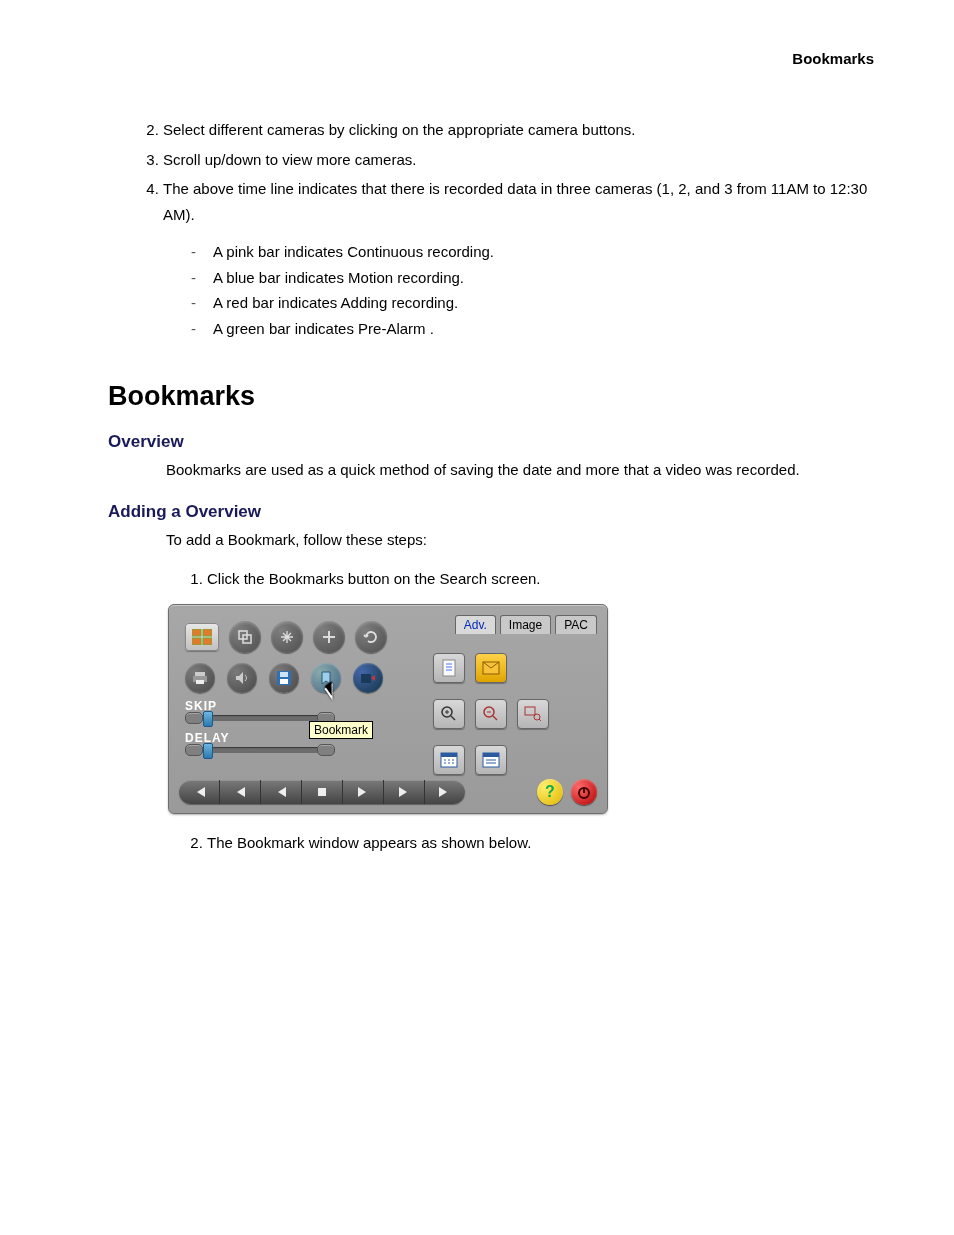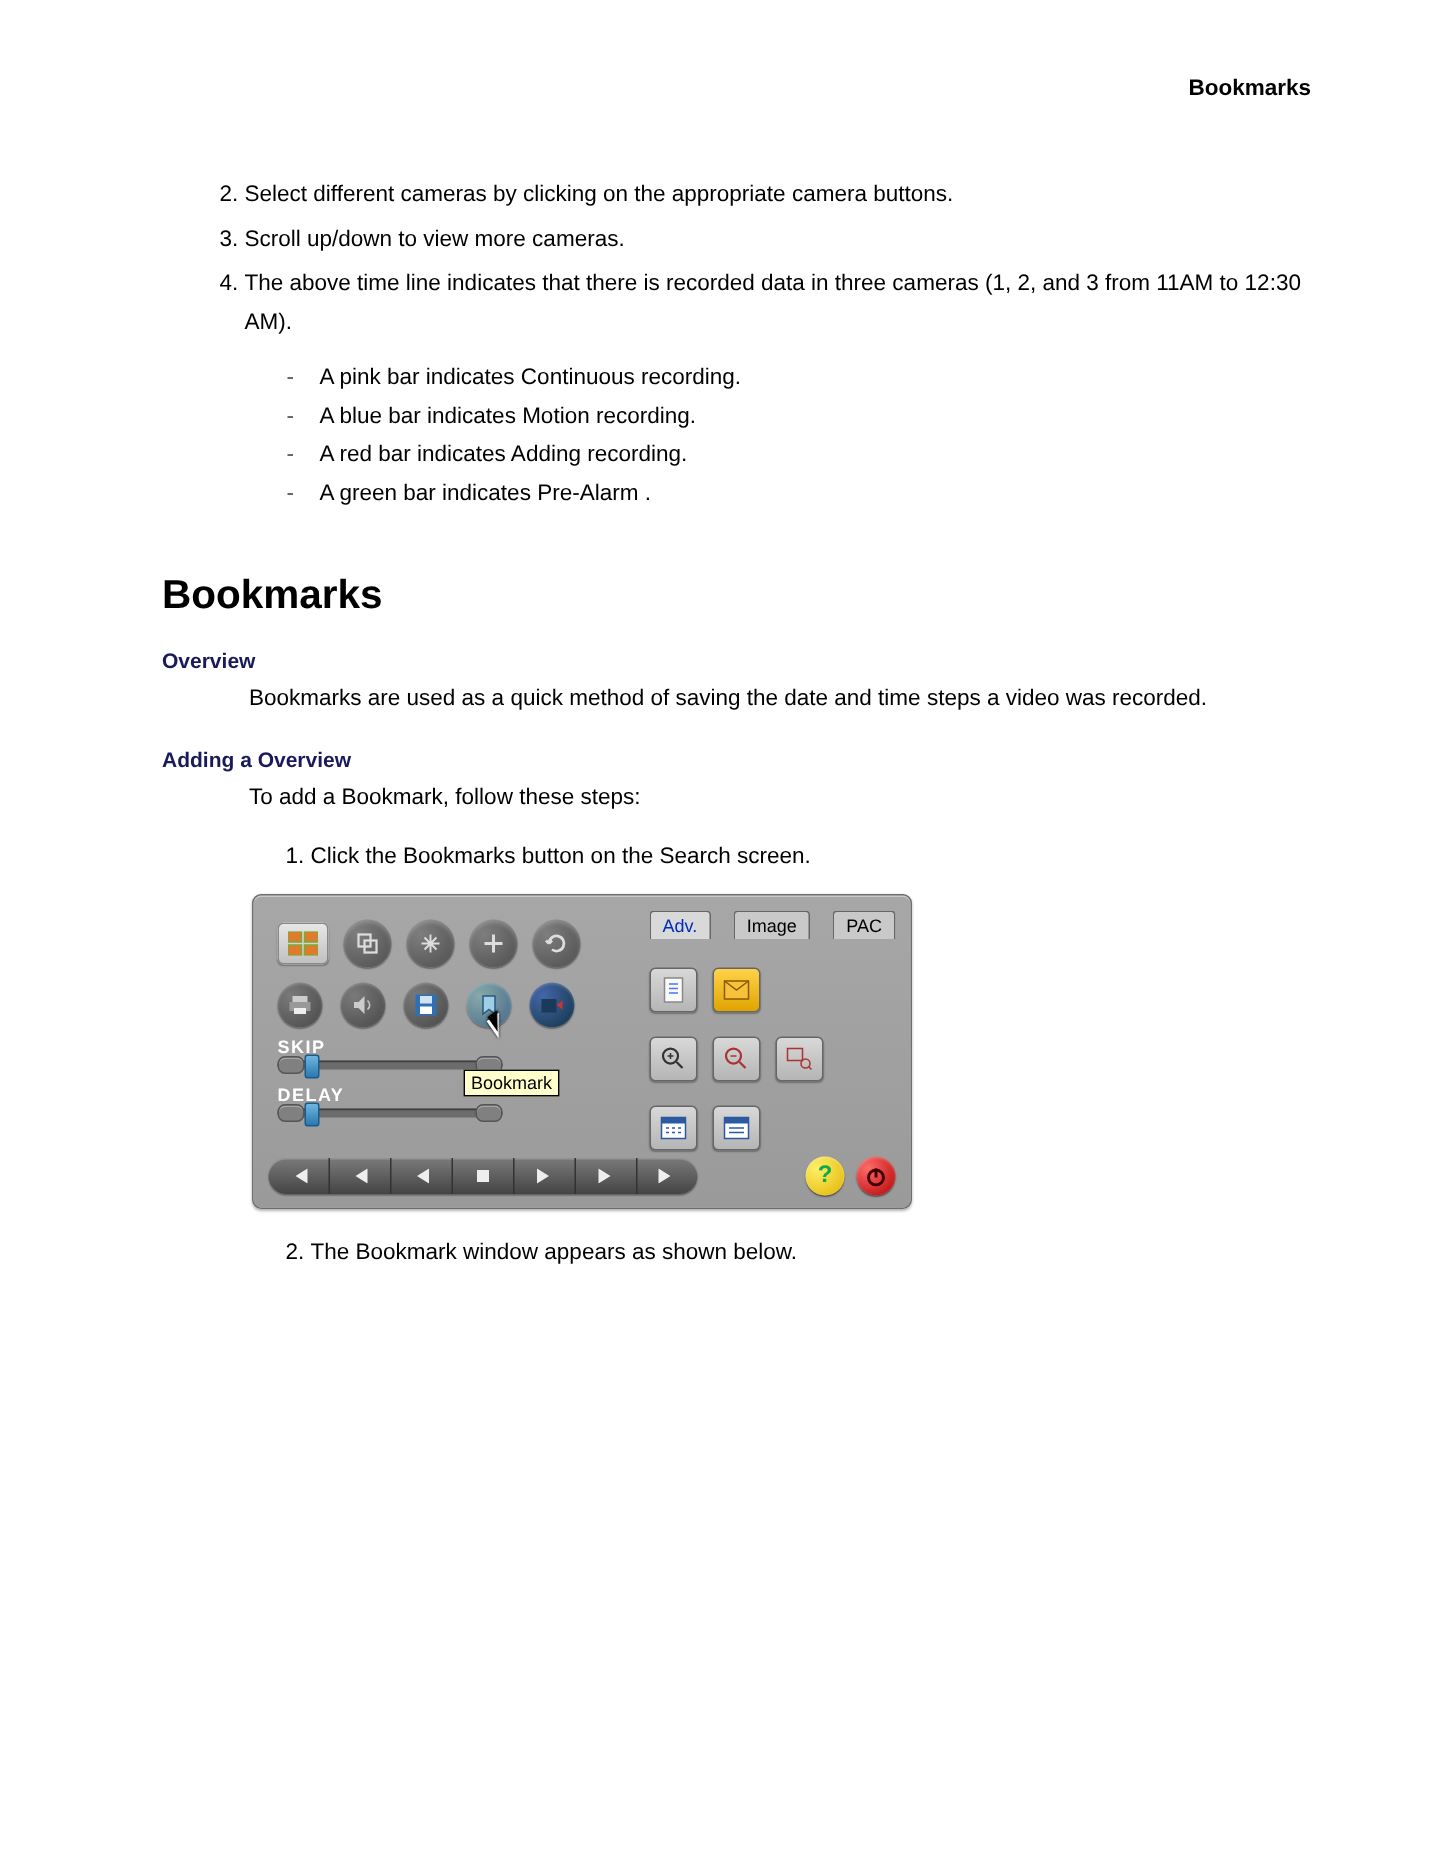--- a/index.html
+++ b/index.html
@@ -40,21 +40,21 @@
     width: 22px;
     color: #555;
   }
   h1.section-title {
     font-size: 27px;
     font-weight: bold;
     margin: 40px 0 18px 0;
     font-family: Arial, Helvetica, sans-serif;
   }
   h2.sub-section {
-    font-size: 14px;
+    font-size: 17px;
     font-weight: bold;
     margin: 20px 0 6px 0;
     color: #1a1a5a;
   }
   p.body-text {
     margin: 0 0 14px 58px;
     font-size: 15px;
     line-height: 1.6;
   }
   ol.steps {
@@ -85,21 +85,21 @@
     color:#ddd;
   }
   .grid-btn {
     width: 34px; height: 28px; border-radius:4px;
     background: linear-gradient(#e8e8e8,#bfbfbf);
     box-shadow: inset 0 0 0 1px #888, 0 1px 1px rgba(0,0,0,.3);
     display:flex; align-items:center; justify-content:center;
   }
   .tabs {
     position:absolute; top:10px; right:10px;
-    display:flex; gap:15px;
+    display:flex; gap:4px;
   }
   .tab {
     background:#c9c9c9; border:1px solid #666; border-bottom:none;
     padding:2px 8px; font-size:12px; border-radius:3px 3px 0 0;
     color:#000;
   }
   .tab.active { background:#d9d9d9; color:#002bbb; }
   .mid-row { display:flex; gap:12px; align-items:center; margin:6px 0 6px 6px;}
   .small-round {
     width:30px; height:30px; border-radius:50%;
@@ -189,21 +189,21 @@
         <li>A blue bar indicates Motion recording.</li>
         <li>A red bar indicates Adding recording.</li>
         <li>A green bar indicates Pre-Alarm .</li>
       </ul>
     </li>
   </ol>
 
   <h1 class="section-title">Bookmarks</h1>
 
   <h2 class="sub-section">Overview</h2>
-  <p class="body-text">Bookmarks are used as a quick method of saving the date and time steps a video was recorded.</p>
+  <p class="body-text">Bookmarks are used as a quick method of saving the date and more that a video was recorded.</p>
 
   <h2 class="sub-section">Adding a Overview</h2>
   <p class="body-text">To add a Bookmark, follow these steps:</p>
 
   <ol class="steps">
     <li>Click the Bookmarks button on the Search screen.</li>
   </ol>
 
   <div class="ui-panel">
     <div class="tabs">

